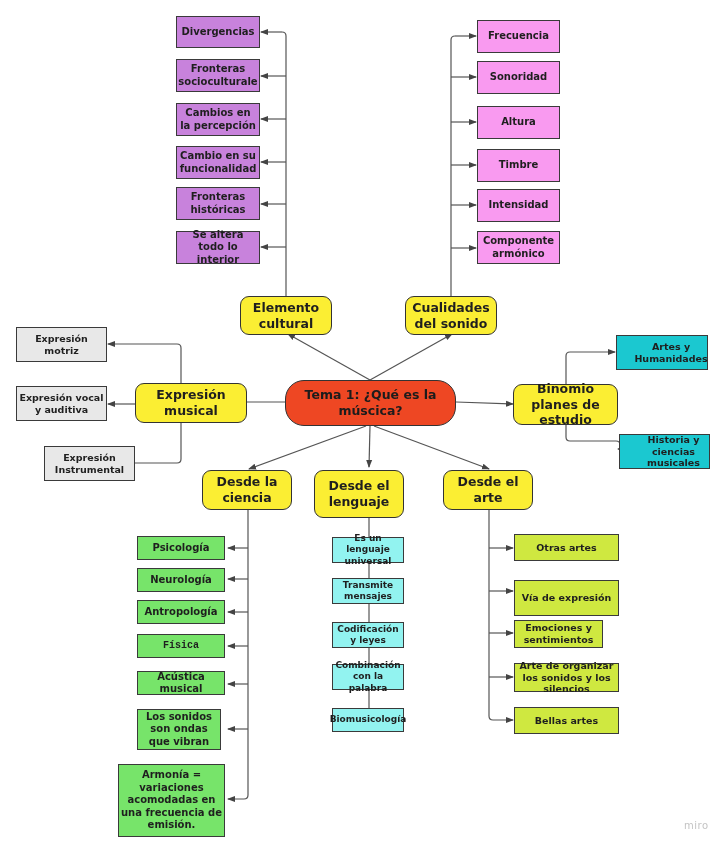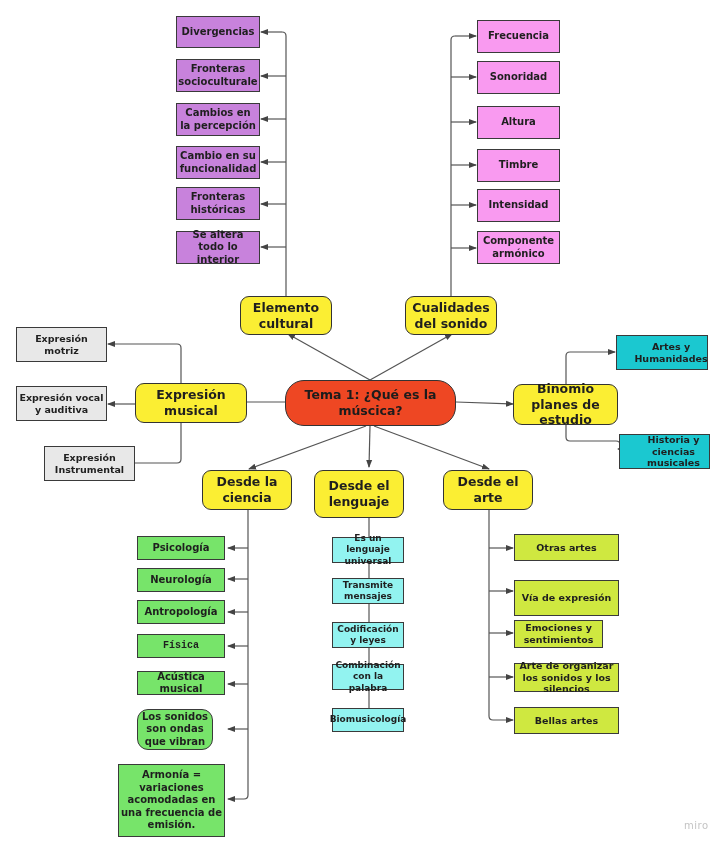--- a/index.html
+++ b/index.html
@@ -120,21 +120,21 @@
 <div class="node grey" style="left:16px;top:446px;width:91px;height:35px;margin-left:28px;">Expresión Instrumental</div>
 
 <div class="node teal" style="left:616px;top:335px;width:92px;height:35px;">Artes y Humanidades</div>
 <div class="node teal" style="left:619px;top:434px;width:91px;height:35px;">Historia y ciencias musicales</div>
 
 <div class="node green" style="left:137px;top:536px;width:88px;height:24px;">Psicología</div>
 <div class="node green" style="left:137px;top:568px;width:88px;height:24px;">Neurología</div>
 <div class="node green" style="left:137px;top:600px;width:88px;height:24px;">Antropología</div>
 <div class="node green" style="left:137px;top:634px;width:88px;height:24px;font-family:Liberation Mono, monospace;">Física</div>
 <div class="node green" style="left:137px;top:671px;width:88px;height:24px;">Acústica musical</div>
-<div class="node green" style="left:137px;top:709px;width:76px;height:41px;border-radius:11px;">Los sonidos son ondas que vibran</div>
+<div class="node green" style="left:137px;top:709px;width:84px;height:41px;">Los sonidos son ondas que vibran</div>
 <div class="node green" style="left:118px;top:764px;width:107px;height:73px;">Armonía = variaciones acomodadas en una frecuencia de emisión.</div>
 
 <div class="node cyan" style="left:332px;top:537px;width:72px;height:26px;">Es un lenguaje universal</div>
 <div class="node cyan" style="left:332px;top:578px;width:72px;height:26px;">Transmite mensajes</div>
 <div class="node cyan" style="left:332px;top:622px;width:72px;height:26px;">Codificación y leyes</div>
 <div class="node cyan" style="left:332px;top:664px;width:72px;height:26px;">Combinación con la palabra</div>
 <div class="node cyan" style="left:332px;top:708px;width:72px;height:24px;">Biomusicología</div>
 
 <div class="node lime" style="left:514px;top:534px;width:105px;height:27px;">Otras artes</div>
 <div class="node lime" style="left:514px;top:580px;width:105px;height:36px;">Vía de expresión</div>

